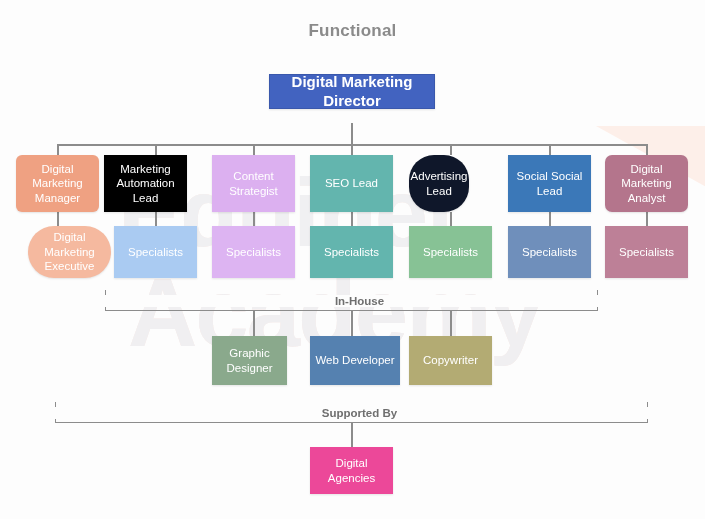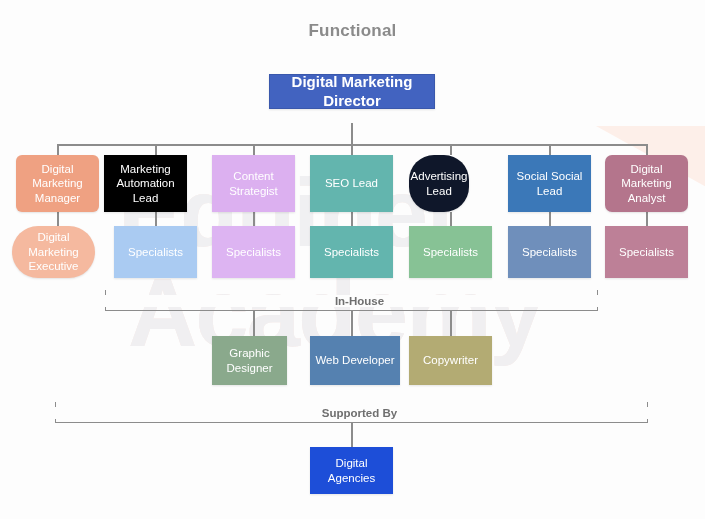--- a/index.html
+++ b/index.html
@@ -121,21 +121,21 @@
     top: 336px;
     height: 49px;
     font-size: 11.5px;
     font-weight: 400;
   }
   .node-agency {
     left: 310px;
     top: 447px;
     width: 83px;
     height: 47px;
-    background: #1d4ed8;
+    background: #ec4899;
     font-size: 11.5px;
     font-weight: 400;
   }
 
   
   .line {
     position: absolute;
     background: #8c8c8c;
     z-index: 1;
   }
@@ -195,21 +195,21 @@
   <div class="line line-v" style="left:155px; top:212px; height:14px;"></div>
   <div class="line line-v" style="left:253px; top:212px; height:14px;"></div>
   <div class="line line-v" style="left:351px; top:212px; height:14px;"></div>
   <div class="line line-v" style="left:450px; top:212px; height:14px;"></div>
   <div class="line line-v" style="left:549px; top:212px; height:14px;"></div>
   <div class="line line-v" style="left:646px; top:212px; height:14px;"></div>
 
   <div class="node node-lead" style="left:16px; width:83px; background:#efa182;border-radius:6px;">
     <span>Digital Marketing Manager</span>
   </div>
-  <div class="node node-sub" style="left:12px; width:83px; background:#f5b99f;border-radius:26px;">
+  <div class="node node-sub" style="left:28px; width:83px; background:#f5b99f;border-radius:26px;">
     <span>Digital Marketing Executive</span>
   </div>
 
   <div class="node node-lead" style="left:104px; width:83px; background:#000000;justify-content:center;">
     <span>Marketing Automation Lead</span>
   </div>
   <div class="node node-sub" style="left:114px; width:83px; background:#aacbf2;">
     <span>Specialists</span>
   </div>
 

